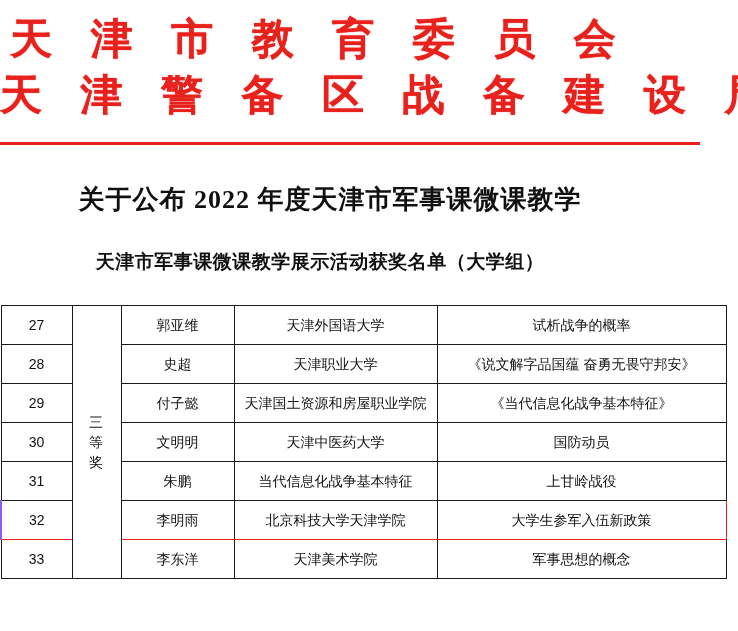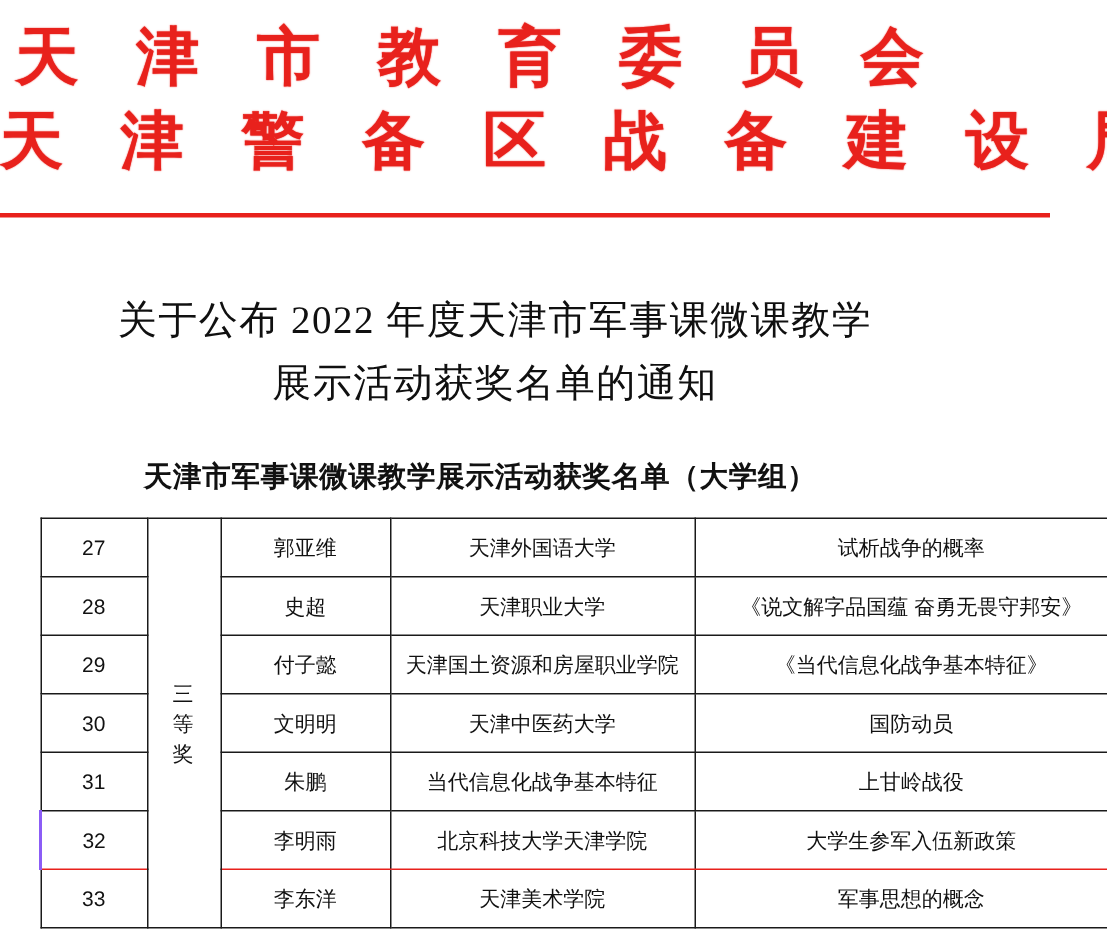--- a/index.html
+++ b/index.html
@@ -38,48 +38,47 @@
     margin-top: 6px;
   }
   .red-rule {
     margin: 22px auto 0 auto;
     width: 700px;
     height: 3px;
     background: #e8211c;
   }
   
   .title-block {
-    margin: 48px auto 0 auto;
+    margin: 34px auto 0 auto;
     width: 660px;
     text-align: center;
     color: #101010;
     font-family: "Liberation Serif", serif;
-    font-weight: normal;
+    font-weight: bold;
     font-size: 26px;
     line-height: 42px;
     letter-spacing: 1px;
   }
   .title-line {
     display: block;
   }
   
   .subtitle {
     margin: 28px auto 0 auto;
     text-align: center;
     font-family: "Liberation Sans", sans-serif;
     font-weight: bold;
     font-size: 19px;
     color: #111;
     letter-spacing: 0.5px;
   }
   
   .table-wrap {
-    margin: 14px auto 0 auto;
+    margin: 30px auto 0 auto;
     width: 700px;
-    padding-left: 26px;
   }
   table.award {
     border-collapse: collapse;
     width: 700px;
     table-layout: fixed;
     font-family: "Liberation Sans", sans-serif;
     font-size: 14px;
     color: #111;
   }
   table.award td {
@@ -122,21 +121,20 @@
 
   <div class="letterhead">
     <div class="line line1">天 津 市 教 育 委 员 会</div>
     <div class="line line2">天 津 警 备 区 战 备 建 设 局</div>
   </div>
 
   <div class="red-rule"></div>
 
   <div class="title-block">
     <span class="title-line">关于公布 2022 年度天津市军事课微课教学</span>
-    <span class="title-line">展示活动获奖名单的通知</span>
   </div>
 
   <div class="subtitle">天津市军事课微课教学展示活动获奖名单（大学组）</div>
 
   <div class="table-wrap">
     <table class="award">
       <tbody>
         <tr>
           <td class="col-no">27</td>
           <td class="col-rank rank-cell rank-vert" rowspan="7">

